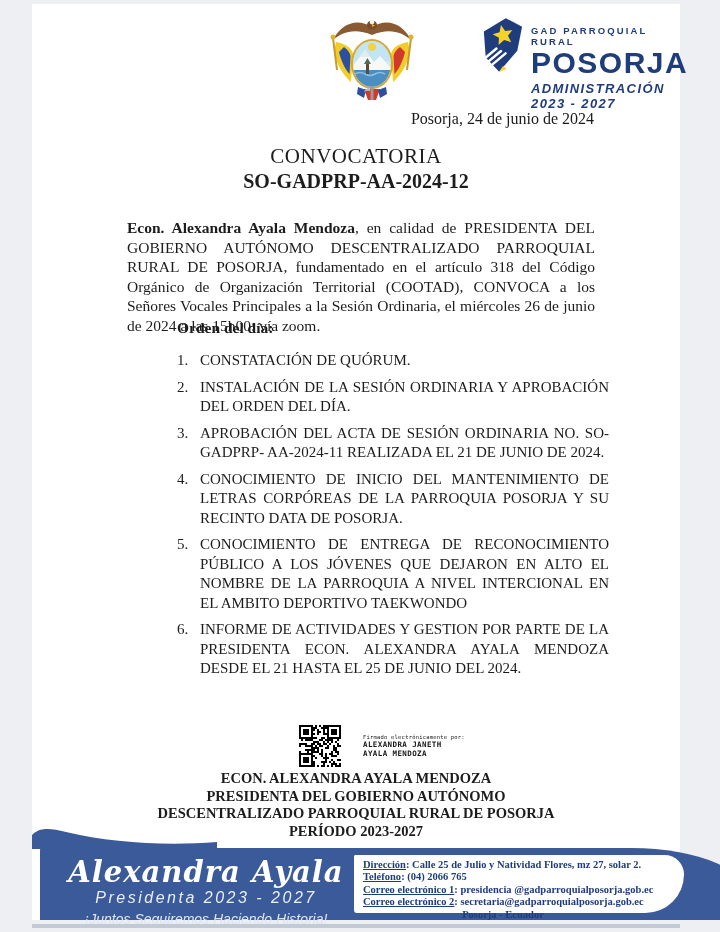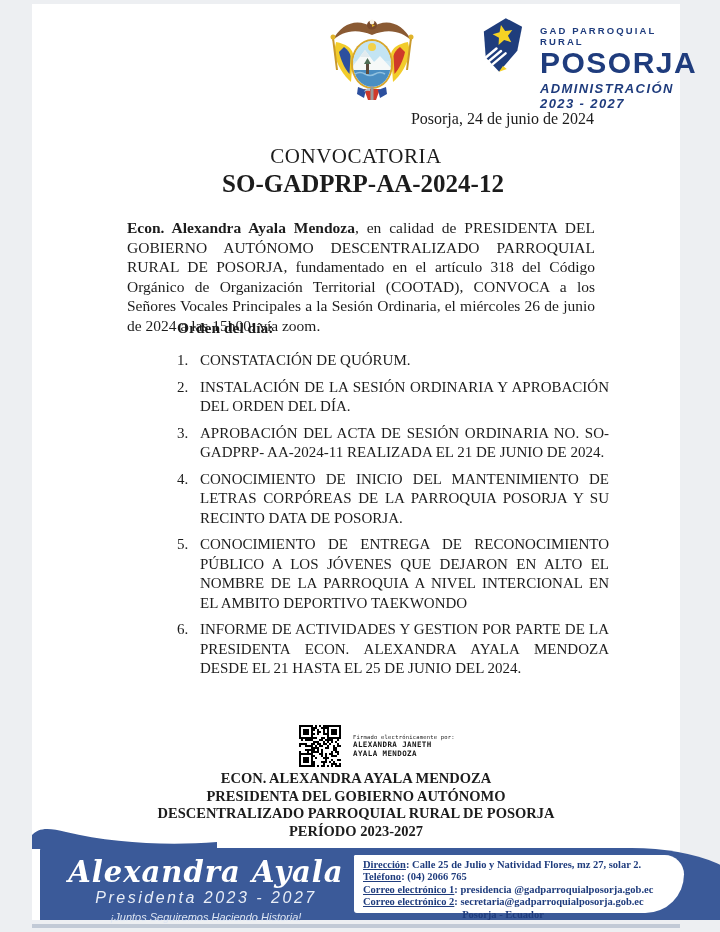--- a/index.html
+++ b/index.html
@@ -6,68 +6,68 @@
     --navy:#1f3c7d; --band:#3b5a99; --star:#f5d224;
     --stage:#edeff2; --ink:#1c1c1c;
   }
   html,body{margin:0;padding:0;}
   body{width:720px;height:932px;background:var(--stage);position:relative;overflow:hidden;
        font-family:"Liberation Serif",serif;color:var(--ink);}
   .page{position:absolute;left:32px;top:4px;width:648px;height:916px;background:#ffffff;}
 
   
   .coat{position:absolute;left:292px;top:10px;width:96px;height:90px;}
-  .brand{position:absolute;left:448px;top:12px;display:flex;gap:16px;align-items:flex-start;}
+  .brand{position:absolute;left:448px;top:12px;display:flex;gap:7px;align-items:flex-start;}
   .badge{width:44px;height:58px;flex:none;}
   .brand-text{padding-top:9px;}
   .brand-top{font-family:"Liberation Sans",sans-serif;font-weight:bold;font-size:9.5px;
              letter-spacing:2.1px;color:var(--navy);}
   .brand-name{font-family:"Liberation Sans",sans-serif;font-weight:bold;font-size:30px;
               letter-spacing:1.5px;line-height:1.0;color:var(--navy);margin-top:1px;}
   .brand-sub{font-family:"Liberation Sans",sans-serif;font-weight:bold;font-style:italic;
              font-size:13px;letter-spacing:1.4px;color:var(--navy);margin-top:3px;}
   .date{position:absolute;top:106px;right:86px;font-size:16px;}
 
   
   .title{position:absolute;top:140px;left:0;width:100%;text-align:center;
          font-weight:normal;font-size:21px;letter-spacing:0.5px;}
-  .subtitle{position:absolute;top:166px;left:7px;width:100%;text-align:center;
-            font-weight:bold;font-size:25px;}
+  .subtitle{position:absolute;top:166px;left:0;width:100%;text-align:center;
+            font-weight:bold;font-size:20px;}
 
   
   .intro{position:absolute;left:95px;top:214px;width:468px;margin:0;
          font-size:15.5px;line-height:19.5px;text-align:justify;}
 
   
   .agenda{position:absolute;left:117px;top:314px;width:432px;margin-left:28px;}
   .agenda-heading{font-weight:bold;font-size:15.5px;line-height:20px;margin-bottom:13px;}
   .agenda-item{display:flex;margin-bottom:7px;font-size:15px;line-height:19.5px;}
   .num{width:23px;flex:none;}
   .itext{flex:1;text-align:justify;}
 
   
-  .stamp{position:absolute;left:265px;top:719px;display:flex;align-items:center;gap:10px;}
+  .stamp{position:absolute;left:265px;top:719px;display:flex;align-items:center;gap:20px;}
   .qr{width:46px;height:46px;}
   .stamp-text{font-family:"DejaVu Sans Mono",monospace;color:#161616;}
   .stamp-l0{font-size:5.5px;letter-spacing:0.2px;}
   .stamp-l1,.stamp-l2{font-size:7.5px;font-weight:bold;letter-spacing:0.4px;}
 
   .sig{position:absolute;top:766px;left:0;width:100%;text-align:center;
        font-weight:bold;font-size:14.5px;line-height:17.5px;}
 
   
   .swoosh{position:absolute;left:0;top:823px;width:185px;height:22px;}
   .band{position:absolute;left:8px;top:844px;width:696px;height:72px;background:var(--band);
         border-radius:2px 120px 0 0 / 2px 52px 0 0;padding-left:16px;}
   .band-left{position:absolute;left:28px;top:9px;width:276px;text-align:center;color:#ffffff;}
   .script{font-family:"DejaVu Serif",serif;font-style:italic;font-weight:bold;
           font-size:29px;line-height:30px;letter-spacing:1px;}
   .role{font-family:"Liberation Sans",sans-serif;font-style:italic;font-size:16px;
         letter-spacing:2.5px;color:#e9eef7;margin-top:2px;}
-  .slogan{font-family:"Liberation Sans",sans-serif;font-style:italic;font-size:11px;
+  .slogan{font-family:"Liberation Sans",sans-serif;font-style:italic;font-size:14px;
           color:#dde5f2;margin-top:4px;}
   .card{position:absolute;left:314px;top:7px;width:330px;height:58px;background:#ffffff;
         border-radius:3px 40px 80px 6px;padding:4px 0 0 9px;box-sizing:border-box;}
   .crow{font-weight:bold;font-size:10.5px;line-height:12.3px;color:var(--navy);white-space:nowrap;}
   .clabel{text-decoration:underline;}
   .cloc{font-weight:bold;font-size:10.5px;line-height:12.3px;color:var(--navy);
         width:280px;text-align:center;margin-top:1px;}
   .page-edge-line{position:absolute;left:32px;top:924px;width:648px;height:4px;background:#c2cad6;}
 </style>
 </head>

